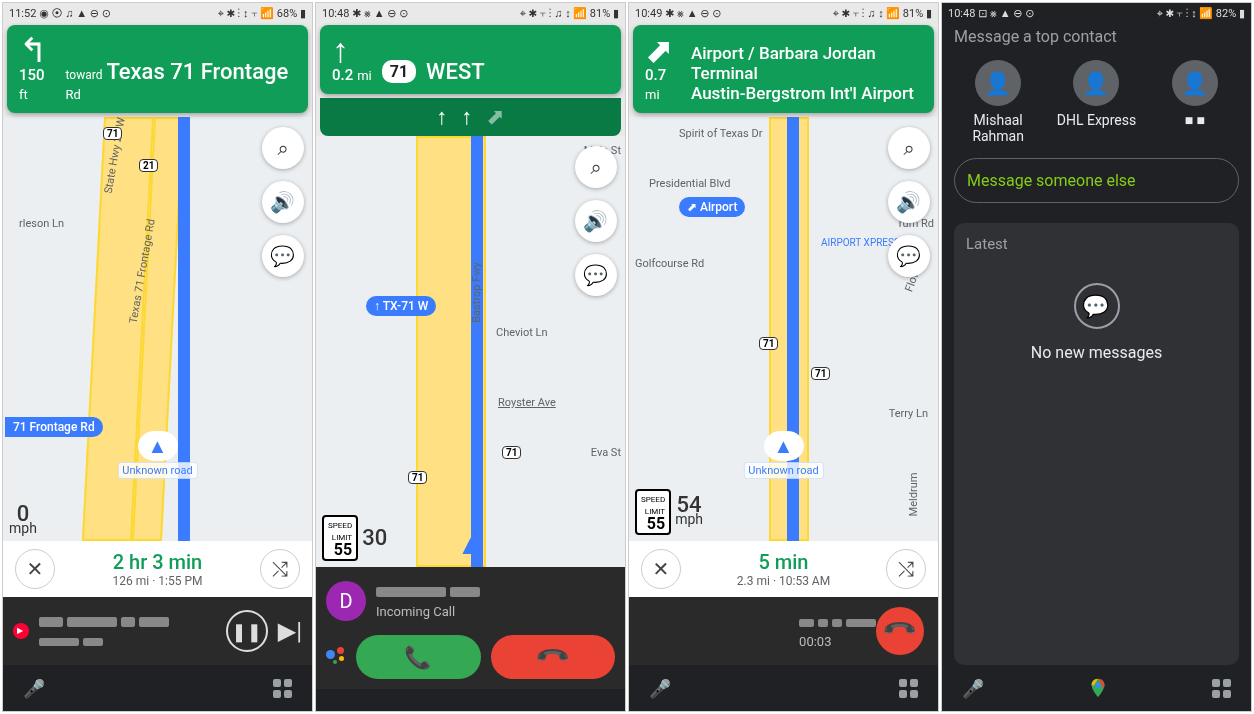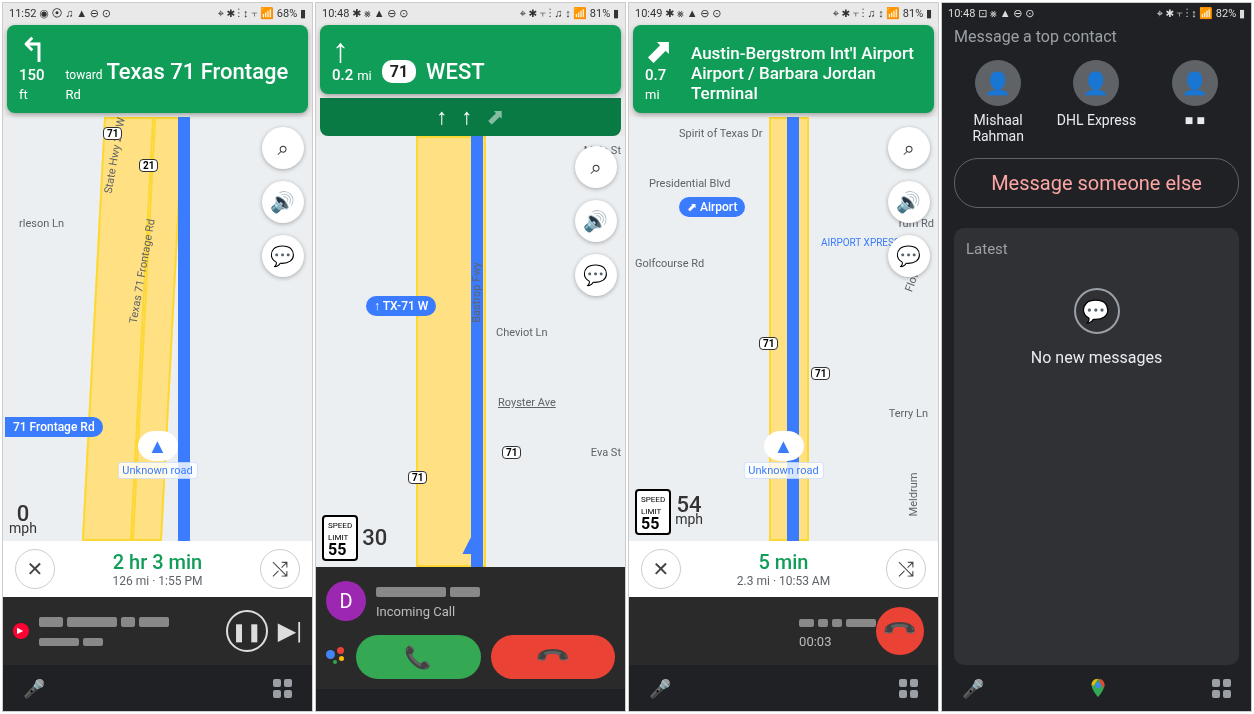--- a/index.html
+++ b/index.html
@@ -25,21 +25,21 @@
   .shield{position:absolute; background:#fff; border:1px solid #333; border-radius:4px; font-size:10px; padding:0 3px; font-weight:700;}
   .route-lbl{position:absolute; background:#3b7cff; color:#fff; font-size:12px; font-weight:500; padding:3px 8px; border-radius:12px;}
   .loc-cursor{position:absolute; bottom:80px; left:50%; transform:translateX(-50%);}
   .loc-cursor .oval{background:#fff; border-radius:50%/60%; width:40px; height:30px; display:flex; align-items:center; justify-content:center;}
   .loc-cursor .tri{color:#3b7cff; font-size:20px;}
   .loc-label{position:absolute; font-size:11px; color:#3b7cff; background:rgba(255,255,255,.8); padding:1px 4px; border:1px solid #3b7cff33; border-radius:3px;}
   .fab-col{position:absolute; right:8px; top:10px; display:flex; flex-direction:column; gap:12px;}
   .fab{width:42px; height:42px; background:#fff; border-radius:50%; display:flex; align-items:center; justify-content:center; box-shadow:0 1px 4px rgba(0,0,0,.3); font-size:20px; color:#333;}
   .speed-box{position:absolute; bottom:6px; display:flex; gap:4px; align-items:center;}
   .speed-box.left{left:6px;}
-  .speed-box .limit{background:#fff; border:2px solid #000; border-radius:4px; padding:3px 4px; text-align:left; font-size:11px; line-height:12px;}
+  .speed-box .limit{background:#fff; border:2px solid #000; border-radius:4px; padding:3px 4px; text-align:right; font-size:11px; line-height:12px;}
   .speed-box .limit .n{font-size:16px; font-weight:700;}
   .speed-box .cur{font-size:14px; text-align:center; line-height:14px; color:#333;}
   .speed-box .cur .n{font-size:22px; font-weight:500;}
   .eta-bar{background:#fff; display:flex; align-items:center; justify-content:space-between; padding:8px 12px; box-shadow:0 -1px 4px rgba(0,0,0,.2);}
   .eta-bar .cbtn{width:40px; height:40px; border:1px solid #ccc; border-radius:50%; display:flex; align-items:center; justify-content:center; font-size:20px; color:#444;}
   .eta-center{text-align:center;}
   .eta-center .eta{color:#0f9d58; font-size:20px; font-weight:500;}
   .eta-center .sub{color:#5f6368; font-size:12px;}
   .media-bar{background:#2a2a2a; color:#ddd; padding:10px; display:flex; align-items:center; gap:10px; height:68px;}
   .media-bar .badge{width:16px; height:16px; background:#ff0033; border-radius:50%; position:relative;}
@@ -62,21 +62,21 @@
   .gpin svg{width:22px;height:22px;}
   .assist-logo{width:20px; height:20px; position:relative;}
   .assist-logo span{position:absolute; border-radius:50%;}
   
   .msg-screen{background:#202124; color:#e8eaed; flex:1; padding:24px 12px 0 12px; display:flex; flex-direction:column; gap:14px;}
   .msg-screen .hdr{color:#9aa0a6; font-size:16px;}
   .contacts{display:flex; gap:10px; justify-content:space-between;}
   .contact{flex:1; text-align:center;}
   .contact .av{width:46px;height:46px;background:#5f6368;border-radius:50%;margin:0 auto 6px;display:flex;align-items:center;justify-content:center;color:#ddd;font-size:22px;}
   .contact .nm{font-size:14px; color:#e8eaed; line-height:16px;}
-  .btn-outline{border:1px solid #5f6368; border-radius:24px; padding:12px; text-align:center; color:#fca5a5; font-size:20px;}
+  .btn-outline{border:1px solid #5f6368; border-radius:24px; padding:12px; text-align:left; color:#84cc16; font-size:16px;}
   .latest-card{background:#303134; border-radius:10px; padding:12px; flex:1; margin-top:6px;}
   .latest-card .title{color:#9aa0a6; font-size:15px; margin-bottom:30px;}
   .latest-card .empty{text-align:center; color:#e8eaed;}
   .latest-card .empty .ic{width:46px;height:46px;border:2px solid #9aa0a6;border-radius:50%;margin:0 auto 14px;display:flex;align-items:center;justify-content:center;color:#9aa0a6;font-size:22px;}
   .ongoing{background:#2a2a2a;color:#ddd;height:68px;display:flex;align-items:center;justify-content:flex-end;padding:16px 14px;}
   .ongoing .info .redact{height:8px;}
   .ongoing .time{font-size:13px;color:#bbb;}
   .nav-card .shield-inline{background:#fff;color:#222;border-radius:10px;padding:2px 8px;font-weight:700;font-size:16px;display:inline-block;}
 </style>
 </head>
@@ -239,22 +239,22 @@
     <span><span>10:49</span> <span>✱ ⨳ ▲ ⊖ ⊙</span></span>
     <span>⌖ ✱ ⫟ ⋮ ♫ ↕ 📶 81% ▮</span>
   </div>
   <div class="nav-card twoline">
     <div class="row1">
       <div>
         <div class="arrow">⬈</div>
         <div><b class="dist">0.7</b> <span class="small">mi</span></div>
       </div>
       <div>
+        <div class="dest">Airport / Barbara Jordan Terminal</div>
         <div class="dest">Austin-Bergstrom Int'l Airport</div>
-        <div class="dest">Airport / Barbara Jordan Terminal</div>
       </div>
     </div>
   </div>
   <div class="map">
     <div class="road-y road-hwy" style="left:140px; width:40px;"></div>
     <div class="route" style="left:158px;"></div>
     <div class="street-lbl" style="left:20px; top:60px;">Presidential Blvd</div>
     <div class="street-lbl" style="left:6px; top:140px;">Golfcourse Rd</div>
     <div class="street-lbl" style="left:50px; top:10px;">Spirit of Texas Dr</div>
     <div class="street-lbl" style="right:10px; top:290px;">Terry Ln</div>

